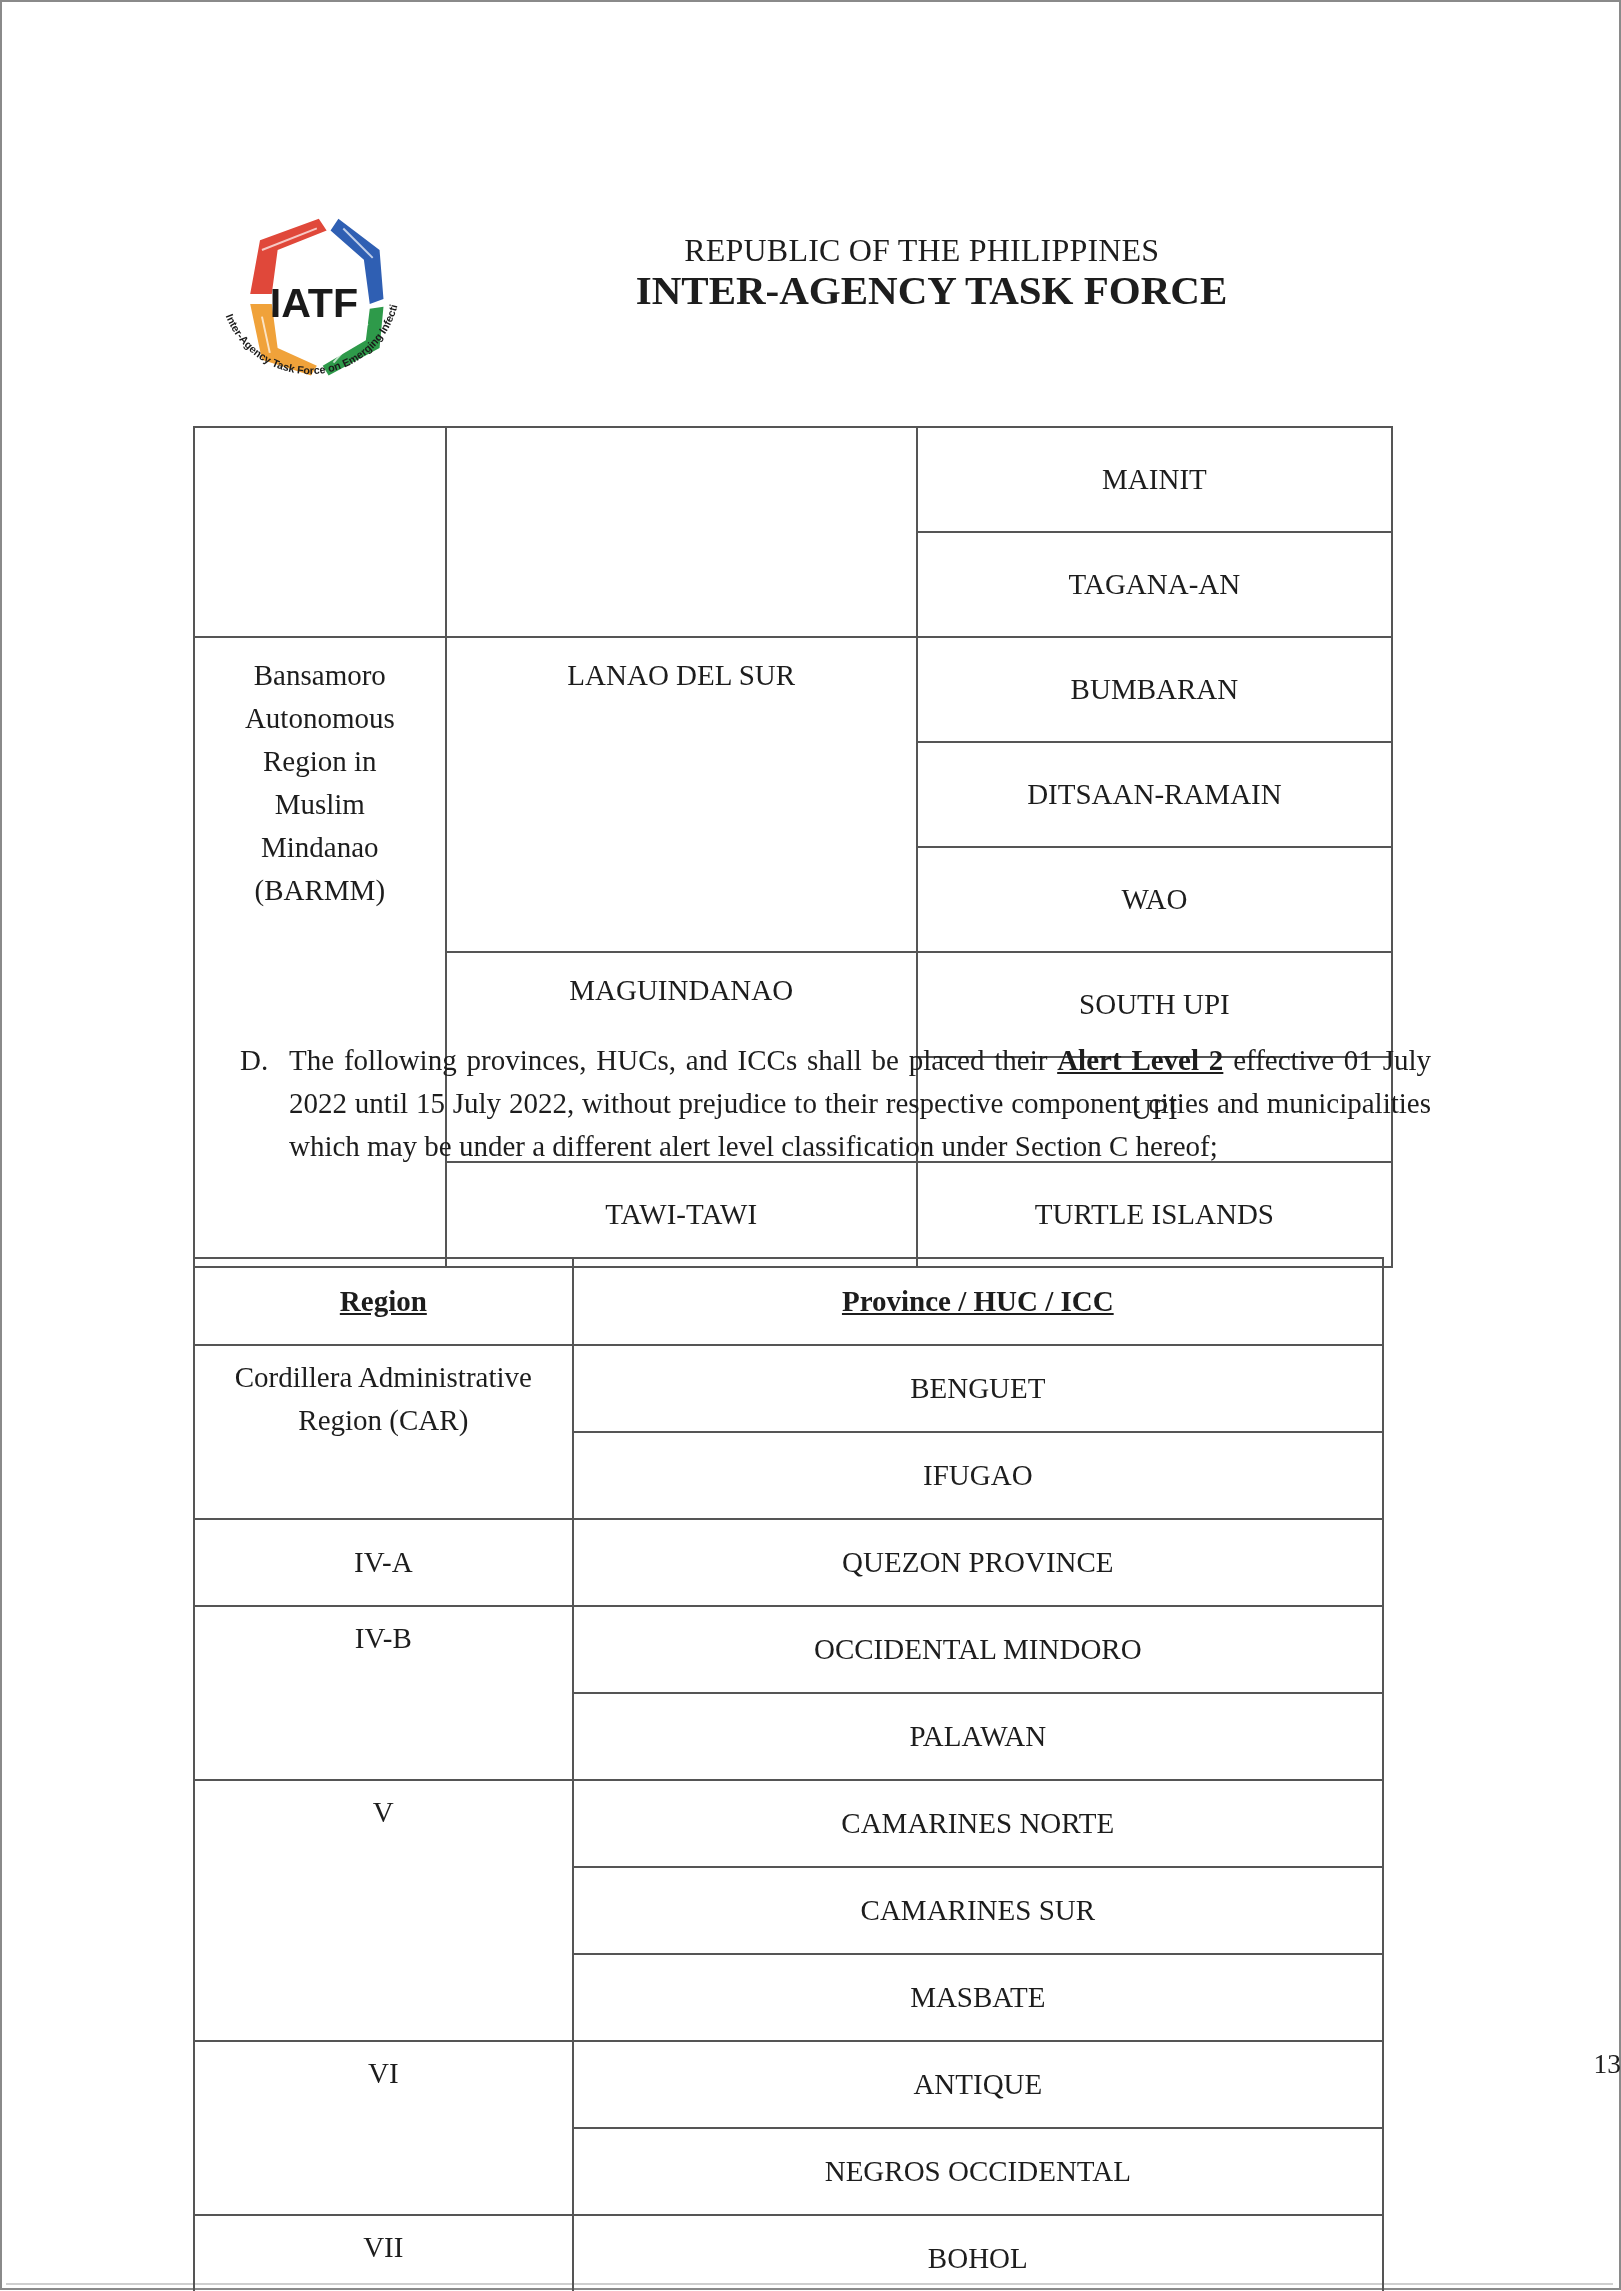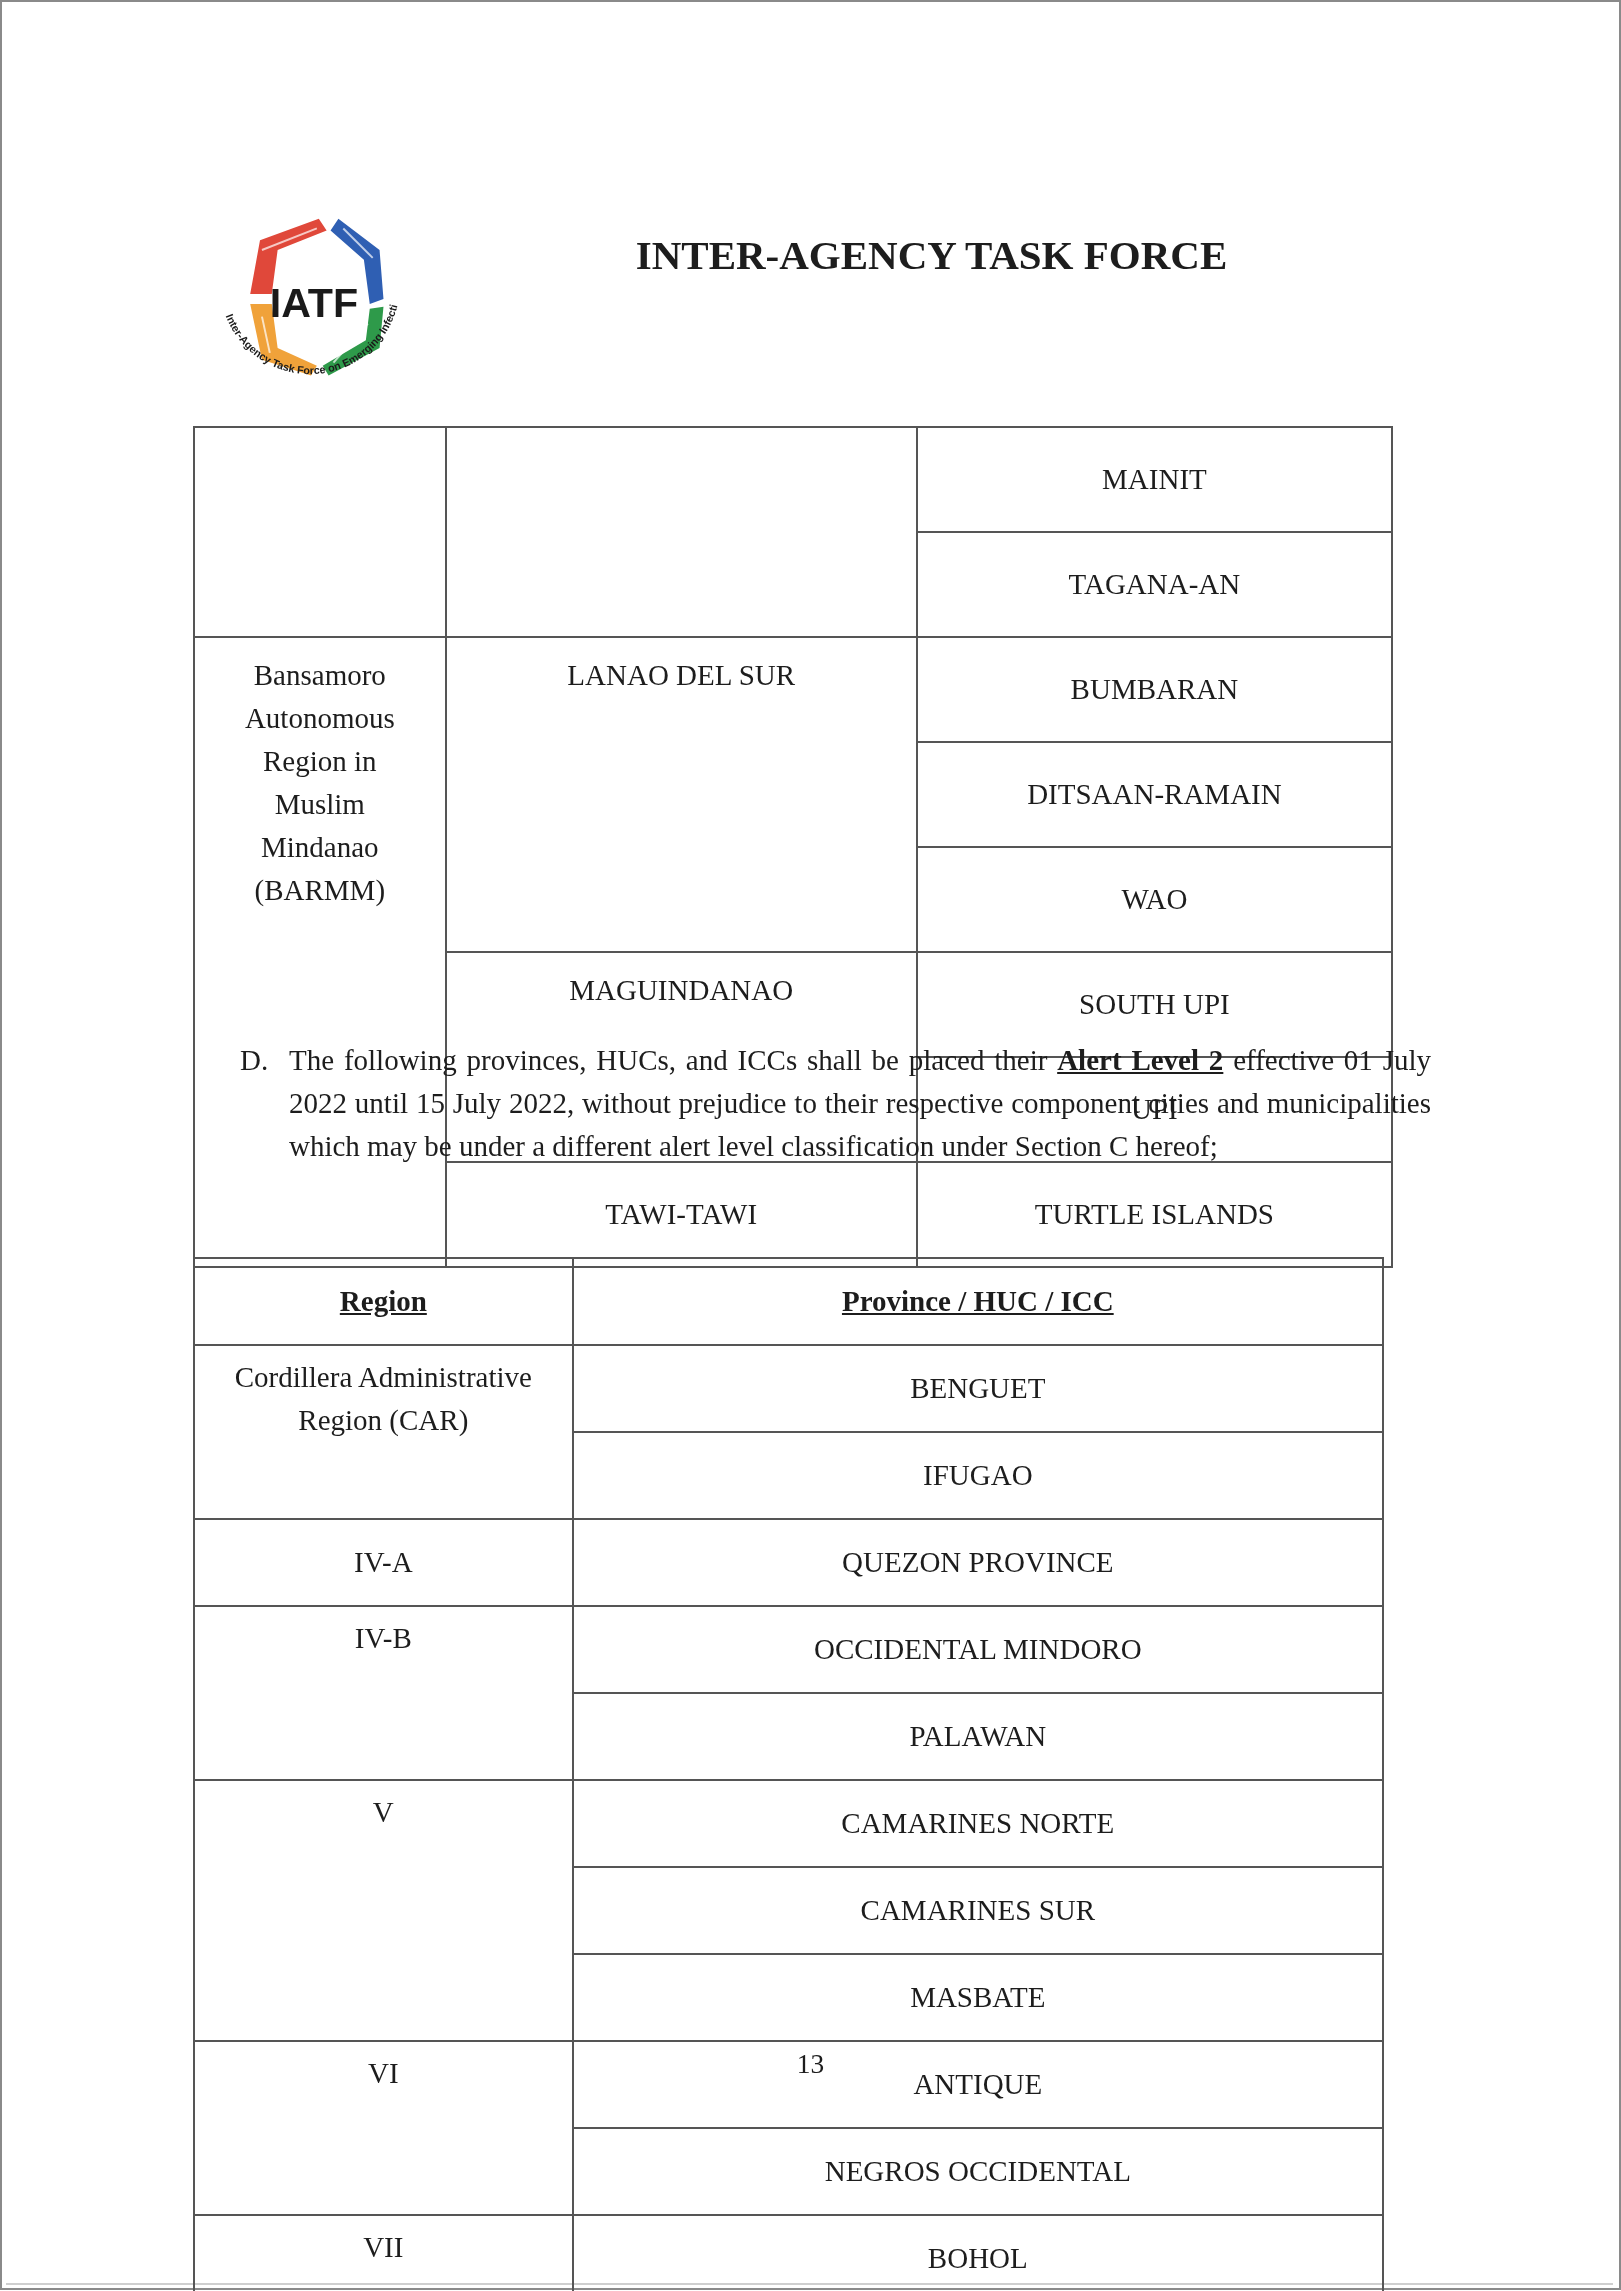--- a/index.html
+++ b/index.html
@@ -43,21 +43,21 @@
     .t2 .c2 { width: 809px; }
     .t2 th { font-weight: bold; font-size: 29px; text-decoration: underline; }
     .t2 td.top { vertical-align: top; padding-top: 9.8px; line-height: 43px; }
 
     
     .para { position: absolute; left: 240px; top: 1039px; width: 1191px; font-size: 29px; line-height: 43px; }
     .para .marker { position: absolute; left: 0; top: 0; }
     .para .body { margin-left: 49px; text-align: justify; text-align-last: left; }
     .para .alert { font-weight: bold; text-decoration: underline; }
 
-    .page-number { position: absolute; left: 0; width: 1621px; top: 2049px; text-align: center; font-size: 27.4px; }
+    .page-number { position: absolute; left: 0; width: 1621px; top: 2049px; text-align: right; font-size: 27.4px; }
   </style>
 </head>
 <body>
 
 <div class="page-frame"></div>
 <div class="bottom-shadow"></div>
 
 <div class="logo">
   <svg width="216" height="196" viewBox="0 0 220 200">
 
@@ -78,20 +78,21 @@
     <defs>
       <path id="ringPath" d="M22,108 A92,92 0 0 0 200,108"></path>
     </defs>
     <text font-family="Liberation Sans, sans-serif" font-size="11" font-weight="bold" fill="#1a1a1a">
       <textPath href="#ringPath" startOffset="4%">Inter-Agency Task Force on Emerging Infectious Diseases</textPath>
     </text>
   </svg>
 </div>
 
 <div class="header-text">
+  <div class="h-republic">REPUBLIC OF THE PHILIPPINES</div>
   <div class="h-iatf">INTER-AGENCY TASK FORCE</div>
 </div>
 
 <table class="t1">
   <colgroup>
       <col class="c1">
       <col class="c2">
       <col class="c3">
     </colgroup>
   <tbody>

